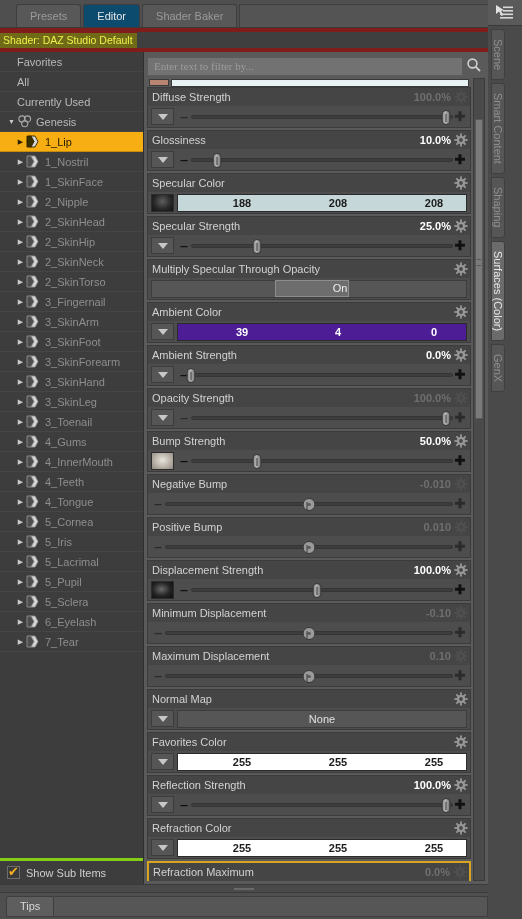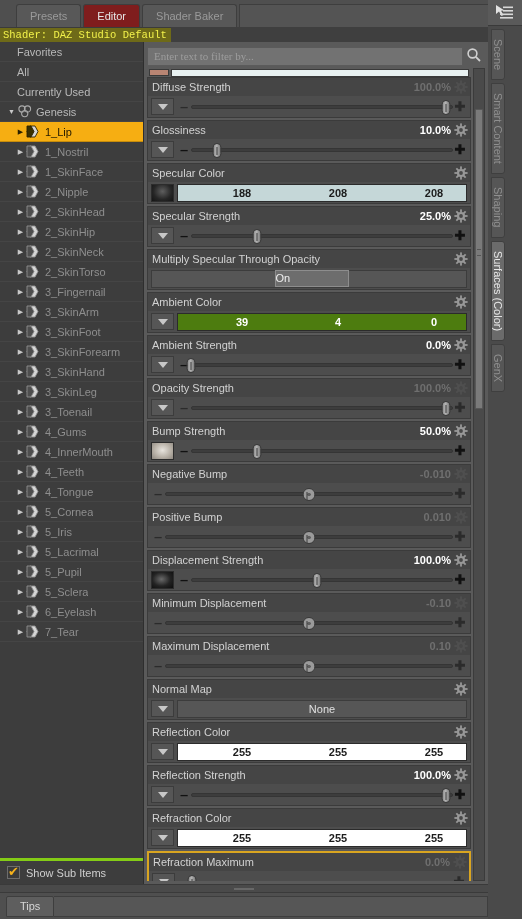--- a/index.html
+++ b/index.html
@@ -18,26 +18,26 @@
   .tabbar {
     height: 28px; background: #4f4f4f; display: flex; align-items: flex-end;
     border-bottom: 1px solid #3b3b3b; padding-left: 16px;
   }
   .tab {
     height: 23px; line-height: 22px; padding: 0 13px; margin-right: 2px;
     background: #585858; color: #9a9a9a; font-size: 11px;
     border: 1px solid #3e3e3e; border-bottom: none;
     border-radius: 3px 3px 0 0;
   }
-  .tab.active { background: #7f1d1d; color: #e6e6e6; }
+  .tab.active { background: #0c4a6e; color: #e6e6e6; }
   .tabbar-rest { flex: 1; height: 23px; background: #545454; border: 1px solid #3e3e3e; border-bottom: none; border-right:none;}
 
   
   .shader-header {
-    height: 14px; background: #d946ef; display: flex; align-items: center; font-family: Liberation Mono, monospace;
+    height: 24px; background: #7f1d1d; display: flex; align-items: center;
   }
   .shader-label {
     background: #6e6a18; color: #f2f24a; font-size: 10.5px;
     padding: 1px 4px 1px 3px; line-height: 13px; height:15px;
   }
   .shader-rest { flex: 1; height: 16px; background: #3f3f3f; }
 
   
   .body { flex: 1; display: flex; overflow: hidden; }
 
@@ -138,27 +138,27 @@
   .knob::after { content:""; position:absolute; left:3px; top:3px; width:1px; height:8px;
                  background:#3c3c3c; box-shadow: 0 0 0 0 #000; }
   .knob.round { width: 13px; height: 13px; border-radius: 50%; top: 4px;
                 background: radial-gradient(circle at 50% 50%, #5f5f5f 0 22%, #9a9a9a 24% 100%); }
 
   .colorfield {
     flex: 1; height: 18px; display: flex; align-items: center; border: 1px solid #2b2b2b;
   }
   .colorfield span { flex: 1; text-align: center; font-size: 11px; font-weight: bold; margin-left: 32px; }
   .cf-spec { background: #c5d7d8; color: #1d1d1d; }
-  .cf-amb  { background: #4d7c0f; color: #ffffff; }
+  .cf-amb  { background: #4c1d95; color: #ffffff; }
   .cf-white{ background: #ffffff; color: #1d1d1d; }
 
   .onbar { flex: 1; height: 18px; background: #565656; border: 1px solid #3c3c3c;
            display: flex; align-items: center; justify-content: center; position: relative; }
   .onbtn { width: 74px; height: 17px; background: #6d6d6d; border: 1px solid #8d8d8d;
-           text-align: left; line-height: 15px; font-size: 11px; color: #efefef;
+           text-align: right; line-height: 15px; font-size: 11px; color: #efefef;
            margin-left: 5px;}
   .nonebar { flex: 1; height: 18px; background: #565656; border: 1px solid #3c3c3c;
              text-align: center; line-height: 16px; font-size: 11px; color: #e0e0e0; }
 
   
   .vscroll { width: 12px; background: #4a4a4a; border: 1px solid #3b3b3b; margin-left: 2px;
              position: relative; flex: 0 0 12px; }
   .vscroll-thumb { position: absolute; left: 1px; right: 1px; top: 40px; height: 300px;
                    background: #7a7a7a; border: 1px solid #585858; border-radius: 1px;}
   .vscroll-grip { position:absolute; left:3px; right:3px; top: 180px; height: 7px;
@@ -935,21 +935,21 @@
                 </div>
                 <div class="prop-ctl">
                   <div class="arrow-btn">
                     <span class="tri"></span>
                   </div>
                   <div class="nonebar">None</div>
                 </div>
               </div>
               <div class="prop">
                 <div class="prop-head">
-                  <span class="prop-name">Reflection Color</span>
+                  <span class="prop-name">Favorites Color</span>
                   <span class="prop-val"></span>
                   <span class="gear"><svg width="14" height="14" viewBox="0 0 14 14">
                       <rect x="6.1" y="0.4" width="1.8" height="3.3" fill="#b4b4b4" transform="rotate(0 7 7)"></rect>
                       <rect x="6.1" y="0.4" width="1.8" height="3.3" fill="#b4b4b4" transform="rotate(45 7 7)"></rect>
                       <rect x="6.1" y="0.4" width="1.8" height="3.3" fill="#b4b4b4" transform="rotate(90 7 7)"></rect>
                       <rect x="6.1" y="0.4" width="1.8" height="3.3" fill="#b4b4b4" transform="rotate(135 7 7)"></rect>
                       <rect x="6.1" y="0.4" width="1.8" height="3.3" fill="#b4b4b4" transform="rotate(180 7 7)"></rect>
                       <rect x="6.1" y="0.4" width="1.8" height="3.3" fill="#b4b4b4" transform="rotate(225 7 7)"></rect>
                       <rect x="6.1" y="0.4" width="1.8" height="3.3" fill="#b4b4b4" transform="rotate(270 7 7)"></rect>
                       <rect x="6.1" y="0.4" width="1.8" height="3.3" fill="#b4b4b4" transform="rotate(315 7 7)"></rect>

